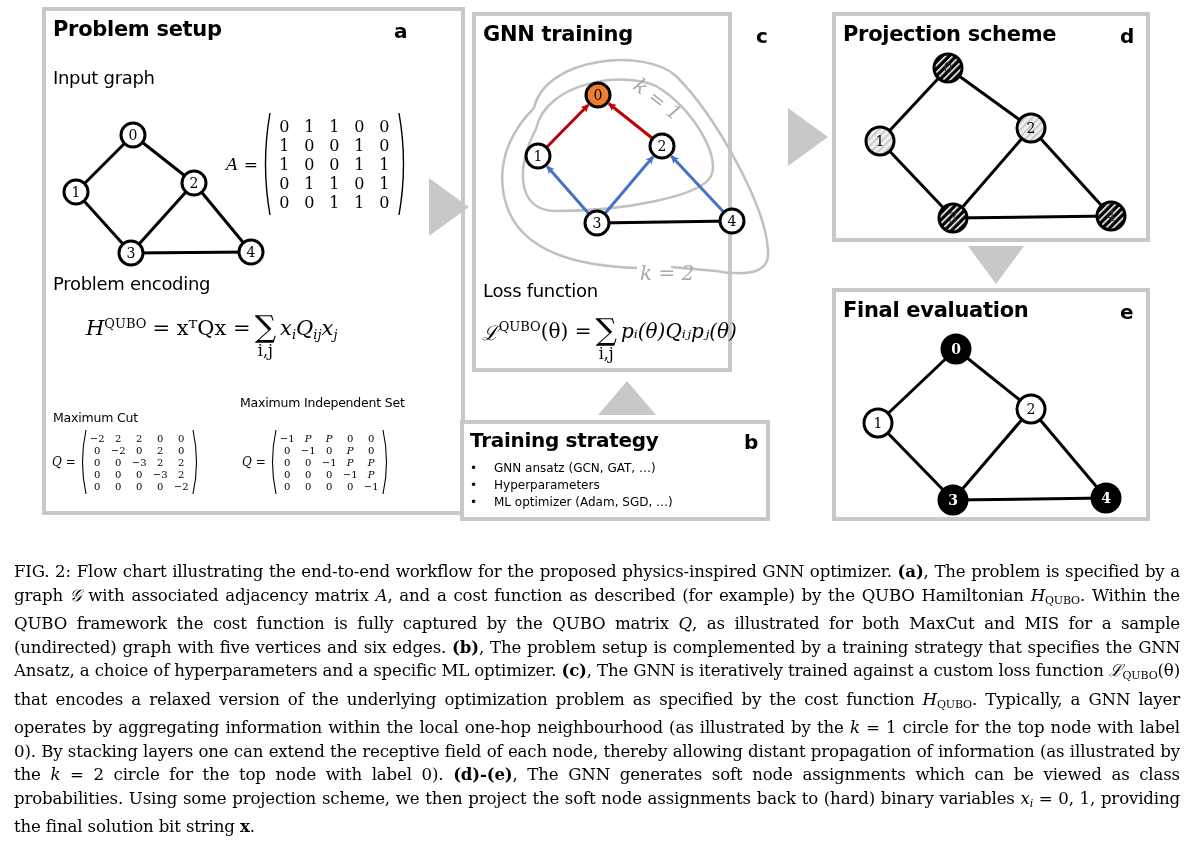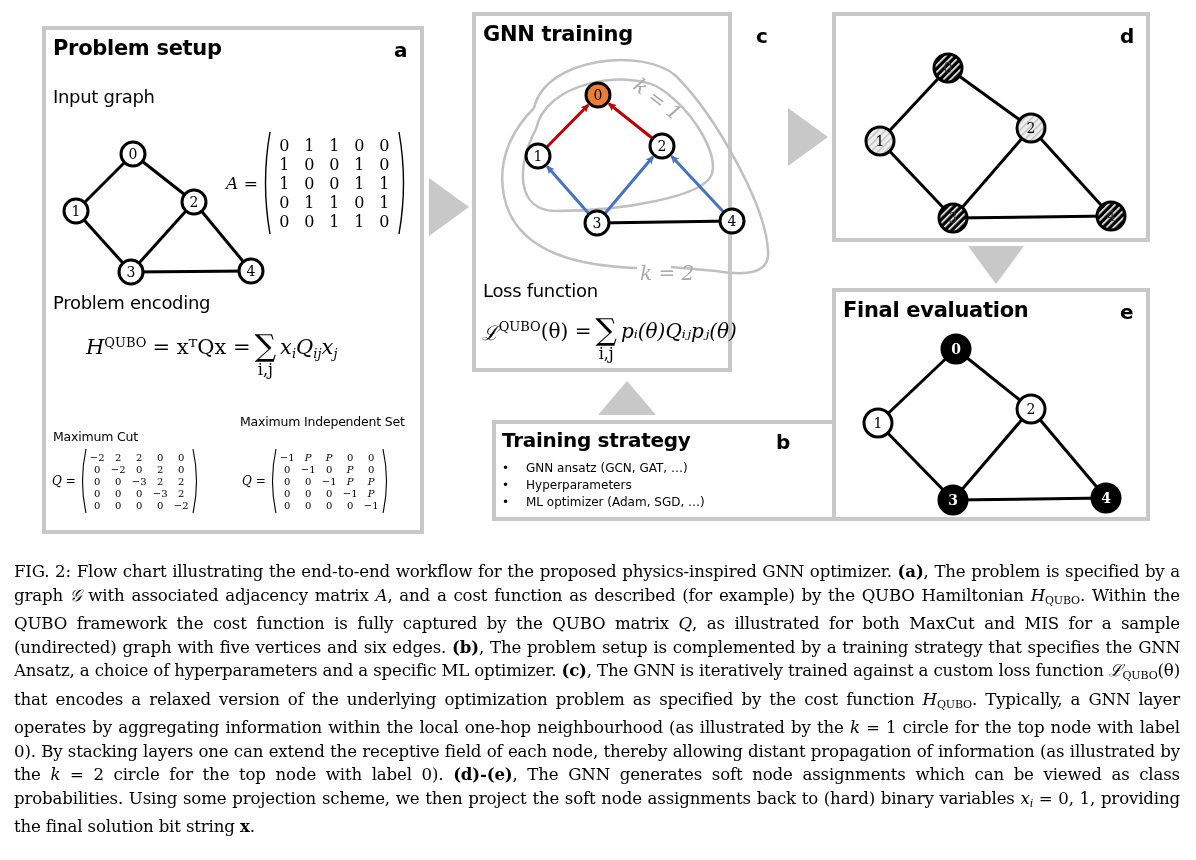--- a/index.html
+++ b/index.html
@@ -36,21 +36,21 @@
   .bullets .dot { width: 24px; font-size: 12px; }
 
   .caption { position: absolute; left: 14px; top: 560px; width: 1166px; font-family: "DejaVu Serif", serif; font-size: 16.6px; line-height: 23.5px; text-align: justify; letter-spacing: -0.15px; }
   .caption b { font-weight: bold; }
   .caption i { font-style: italic; }
   .caption sub { font-size: 11px; vertical-align: -3px; }
 </style>
 </head>
 <body>
 
-<div class="panel" style="left:42px;top:26px;width:382px;height:508px;">
+<div class="panel" style="left:42px;top:7px;width:423px;height:508px;">
   <div class="ptitle" style="left:7px;top:6px;">Problem setup</div>
   <div class="pletter" style="left:348px;top:8px;">a</div>
   <div class="sub" style="left:7px;top:56px;">Input graph</div>
 
   <svg width="230" height="150" style="left:10px;top:95px;" id="graph-a">
       <line x1="77" y1="29" x2="20" y2="86" stroke="#000" stroke-width="3"></line>
       <line x1="77" y1="29" x2="138" y2="77" stroke="#000" stroke-width="3"></line>
       <line x1="20" y1="86" x2="75" y2="147" stroke="#000" stroke-width="3"></line>
       <line x1="138" y1="77" x2="75" y2="147" stroke="#000" stroke-width="3"></line>
       <line x1="138" y1="77" x2="195" y2="146" stroke="#000" stroke-width="3"></line>
@@ -307,21 +307,21 @@
       <span class="idx">i,j</span>
     </span>
     <span class="it">pᵢ(θ)Qᵢⱼpⱼ(θ)</span>
   </div>
 </div>
 
 <svg width="58" height="36" style="left:598px;top:381px;">
   <polygon points="29,0 58,34 0,34" fill="#c8c8c8"></polygon>
 </svg>
 
-<div class="panel" style="left:492px;top:420px;width:369px;height:101px;">
+<div class="panel" style="left:460px;top:420px;width:310px;height:101px;">
   <div class="ptitle" style="left:6px;top:4px;font-size:20px;">Training strategy</div>
   <div class="pletter" style="left:280px;top:6px;">b</div>
   <ul class="bullets" style="left:6px;top:35px;" id="bullets-b">
       <li>
         <span class="dot">•</span>
         <span>GNN ansatz (GCN, GAT, …)</span>
       </li>
       <li>
         <span class="dot">•</span>
         <span>Hyperparameters</span>
@@ -331,20 +331,21 @@
         <span>ML optimizer (Adam, SGD, …)</span>
       </li>
     </ul>
 </div>
 
 <svg width="40" height="60" style="left:788px;top:108px;">
   <polygon points="0,0 40,29 0,58" fill="#c8c8c8"></polygon>
 </svg>
 
 <div class="panel" style="left:832px;top:12px;width:318px;height:230px;">
+  <div class="ptitle" style="left:7px;top:6px;">Projection scheme</div>
   <div class="pletter" style="left:284px;top:8px;">d</div>
   <svg width="318" height="230" style="left:0;top:0;" id="graph-d">
     <defs>
       <pattern id="hatchDark" patternUnits="userSpaceOnUse" width="5" height="5" patternTransform="rotate(45)">
         <rect width="5" height="5" fill="#000"></rect>
         <rect width="1.6" height="5" fill="#fff"></rect>
       </pattern>
       <pattern id="hatchLight" patternUnits="userSpaceOnUse" width="5" height="5" patternTransform="rotate(45)">
         <rect width="5" height="5" fill="#eee"></rect>
         <rect width="1.3" height="5" fill="#bbb"></rect>

